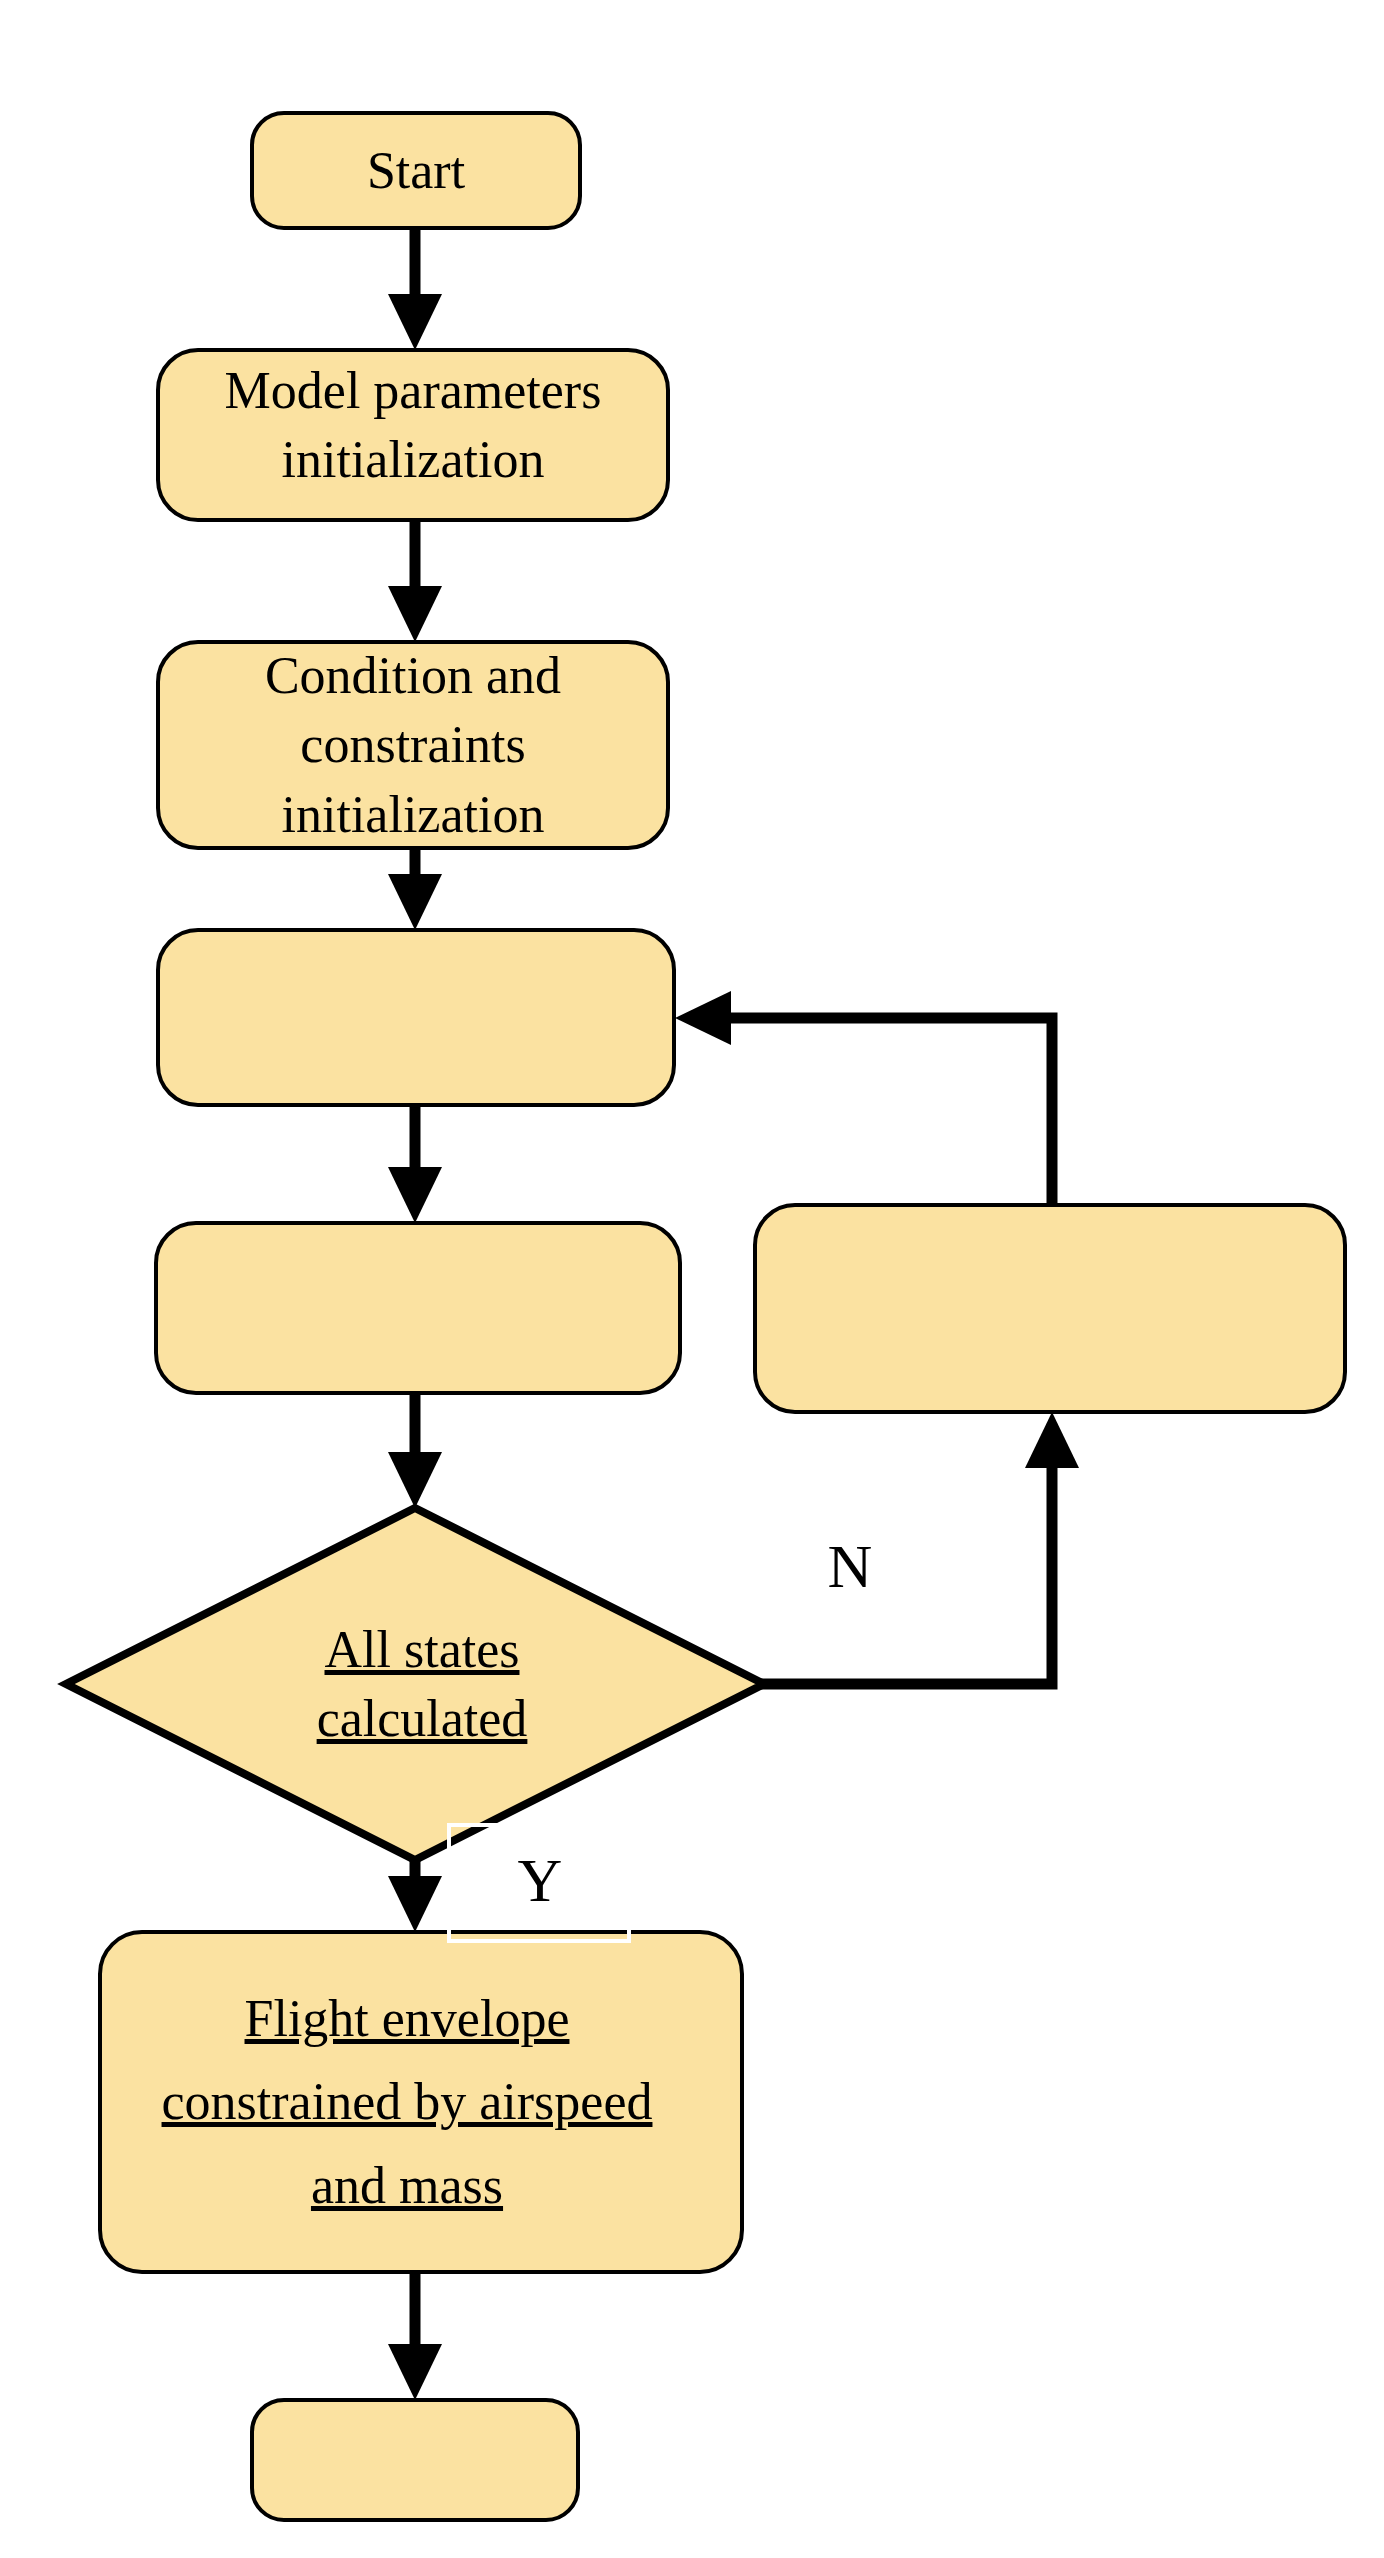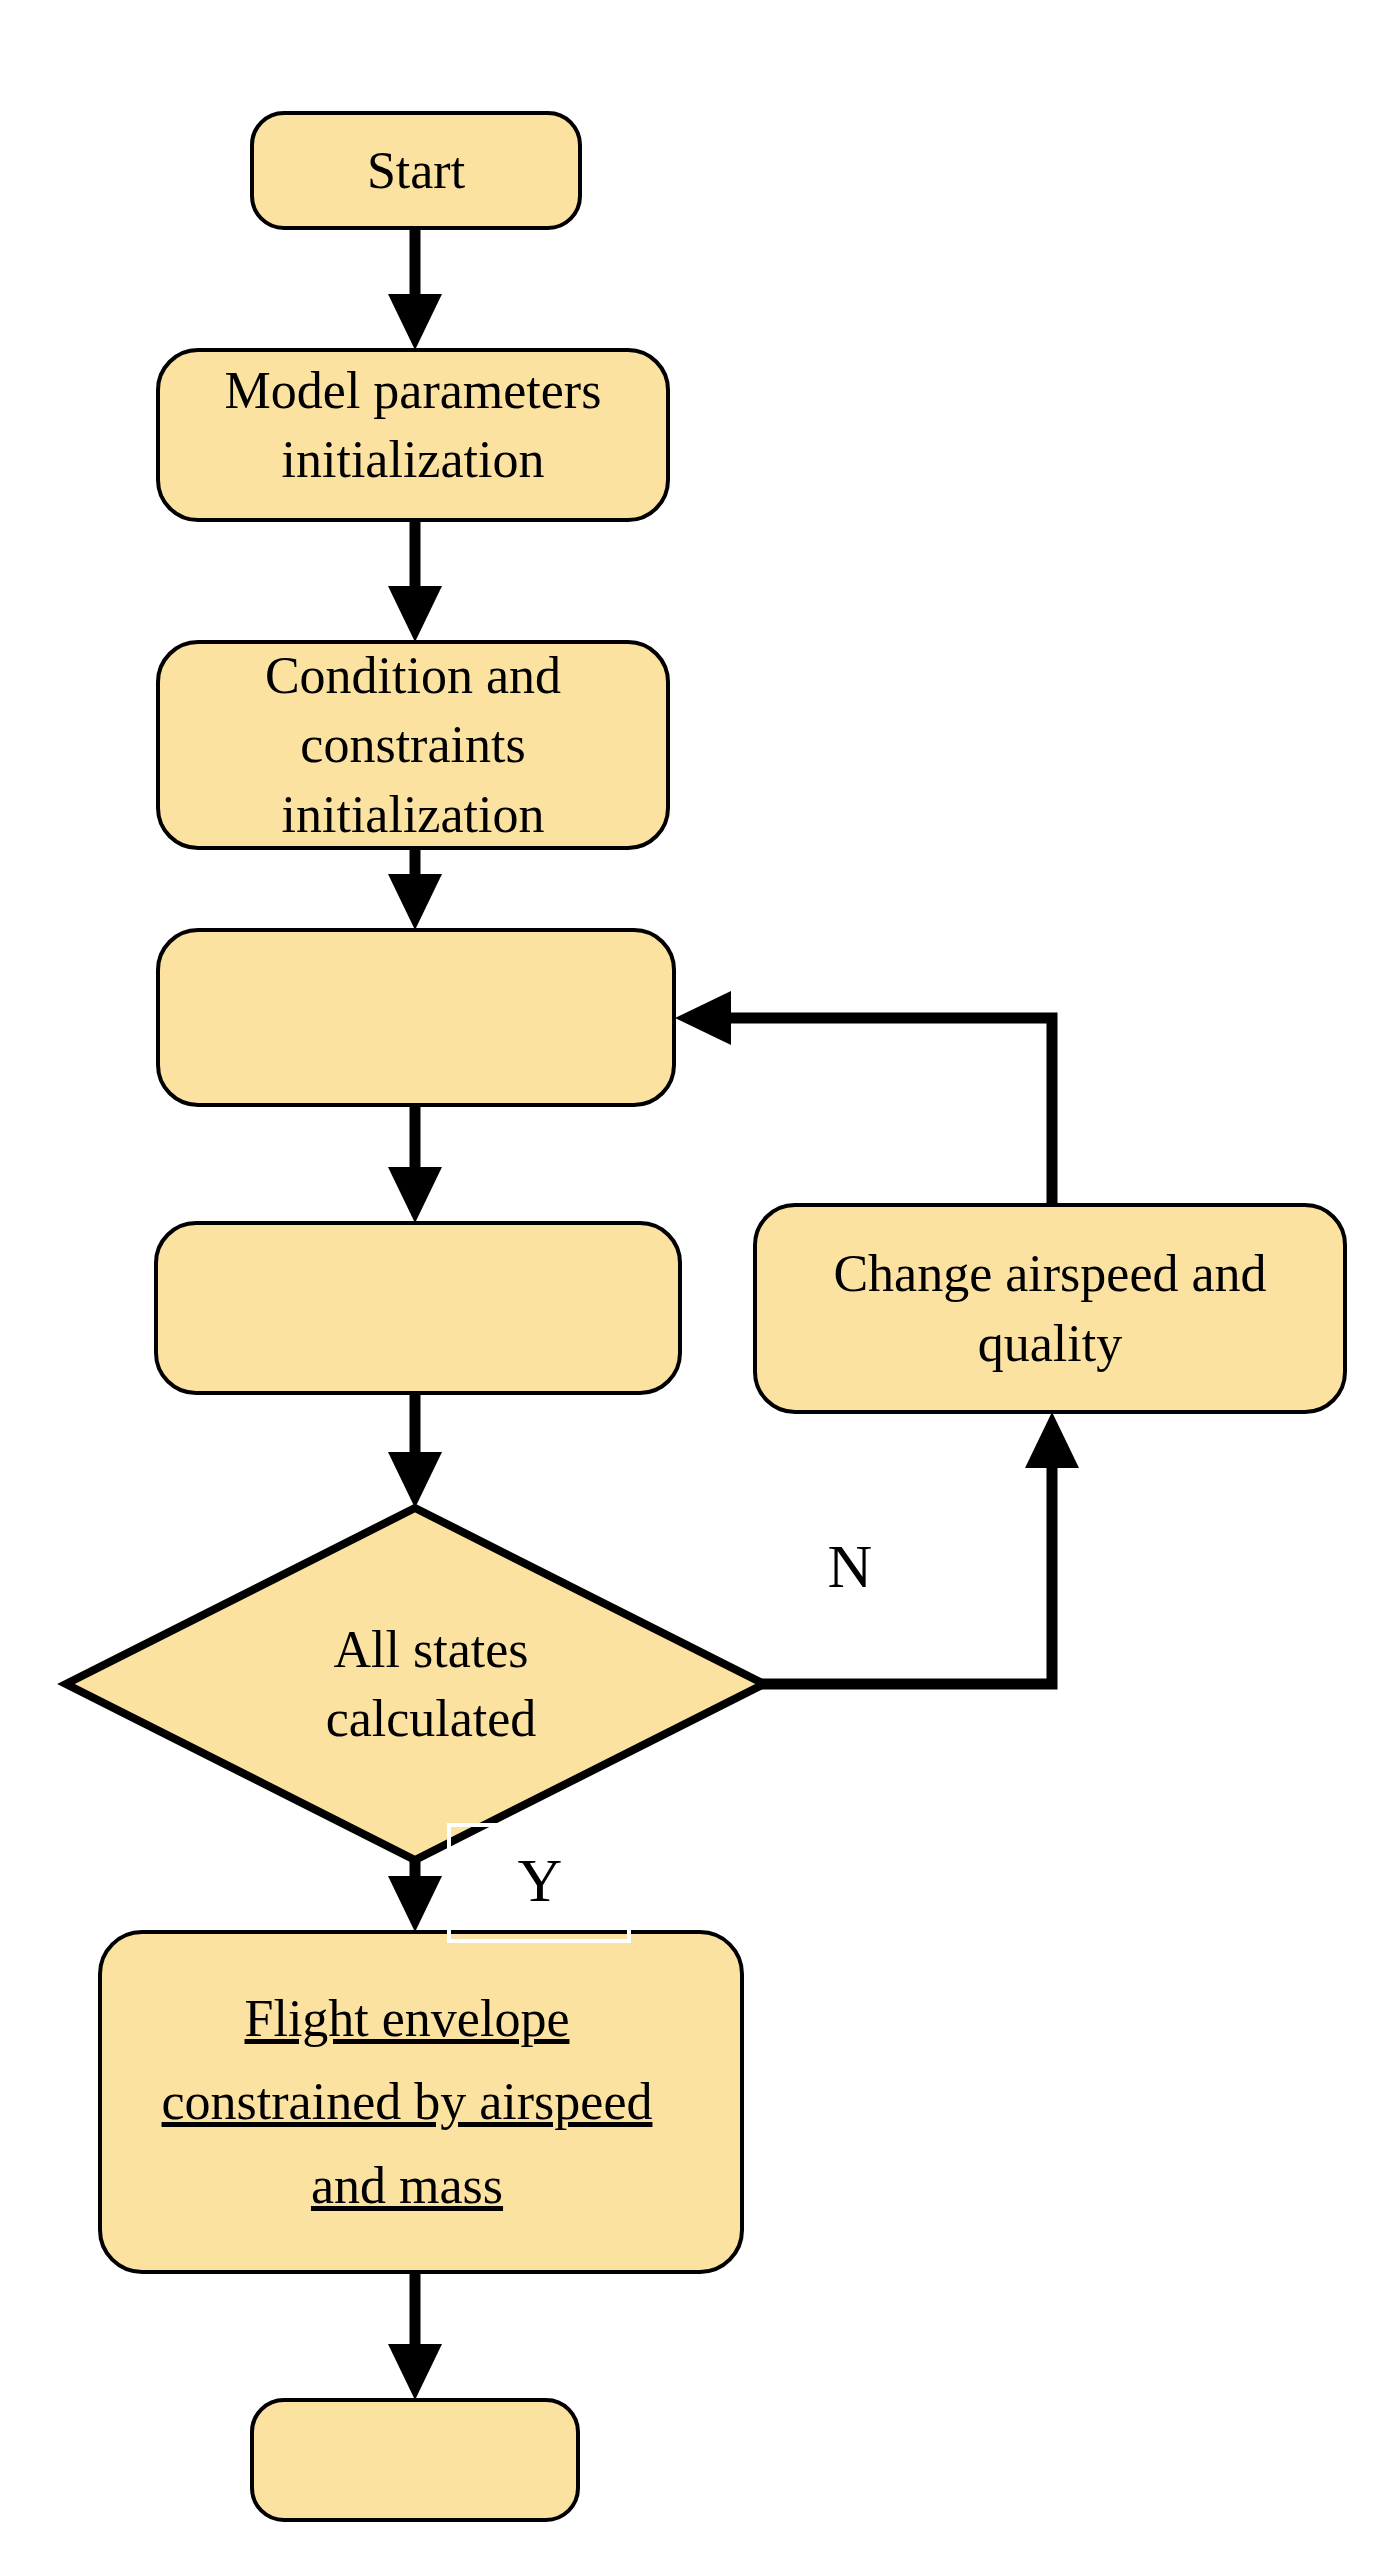--- a/index.html
+++ b/index.html
@@ -112,25 +112,23 @@
 
   <div class="label" style="left:178px; top:340px; width:470px; height:170px;">Model parameters
 initialization</div>
 
   <div class="label" style="left:178px; top:642px; width:470px; height:206px;">Condition and
 constraints
 initialization</div>
 
 
 
-  <div class="label" style="left:231px; top:1584px; width:400px; height:200px;">All states
+  <div class="label" style="left:222px; top:1584px; width:400px; height:200px;text-decoration:underline;">All states
 calculated</div>
 
-  <div class="label" style="left:755px; top:1205px; width:590px; height:207px;">Change airspeed and
-quality</div>
 
   <div class="label wide-lines" style="left:96px; top:1932px; width:622px; height:340px;text-decoration:underline;">Flight envelope
 constrained by airspeed
 and mass</div>
 
 
   <div class="label branch" style="left:795px; top:1518px; width:110px; height:95px;">N</div>
 
   <div class="label branch" style="left:485px; top:1832px; width:110px; height:95px;">Y</div>
 

